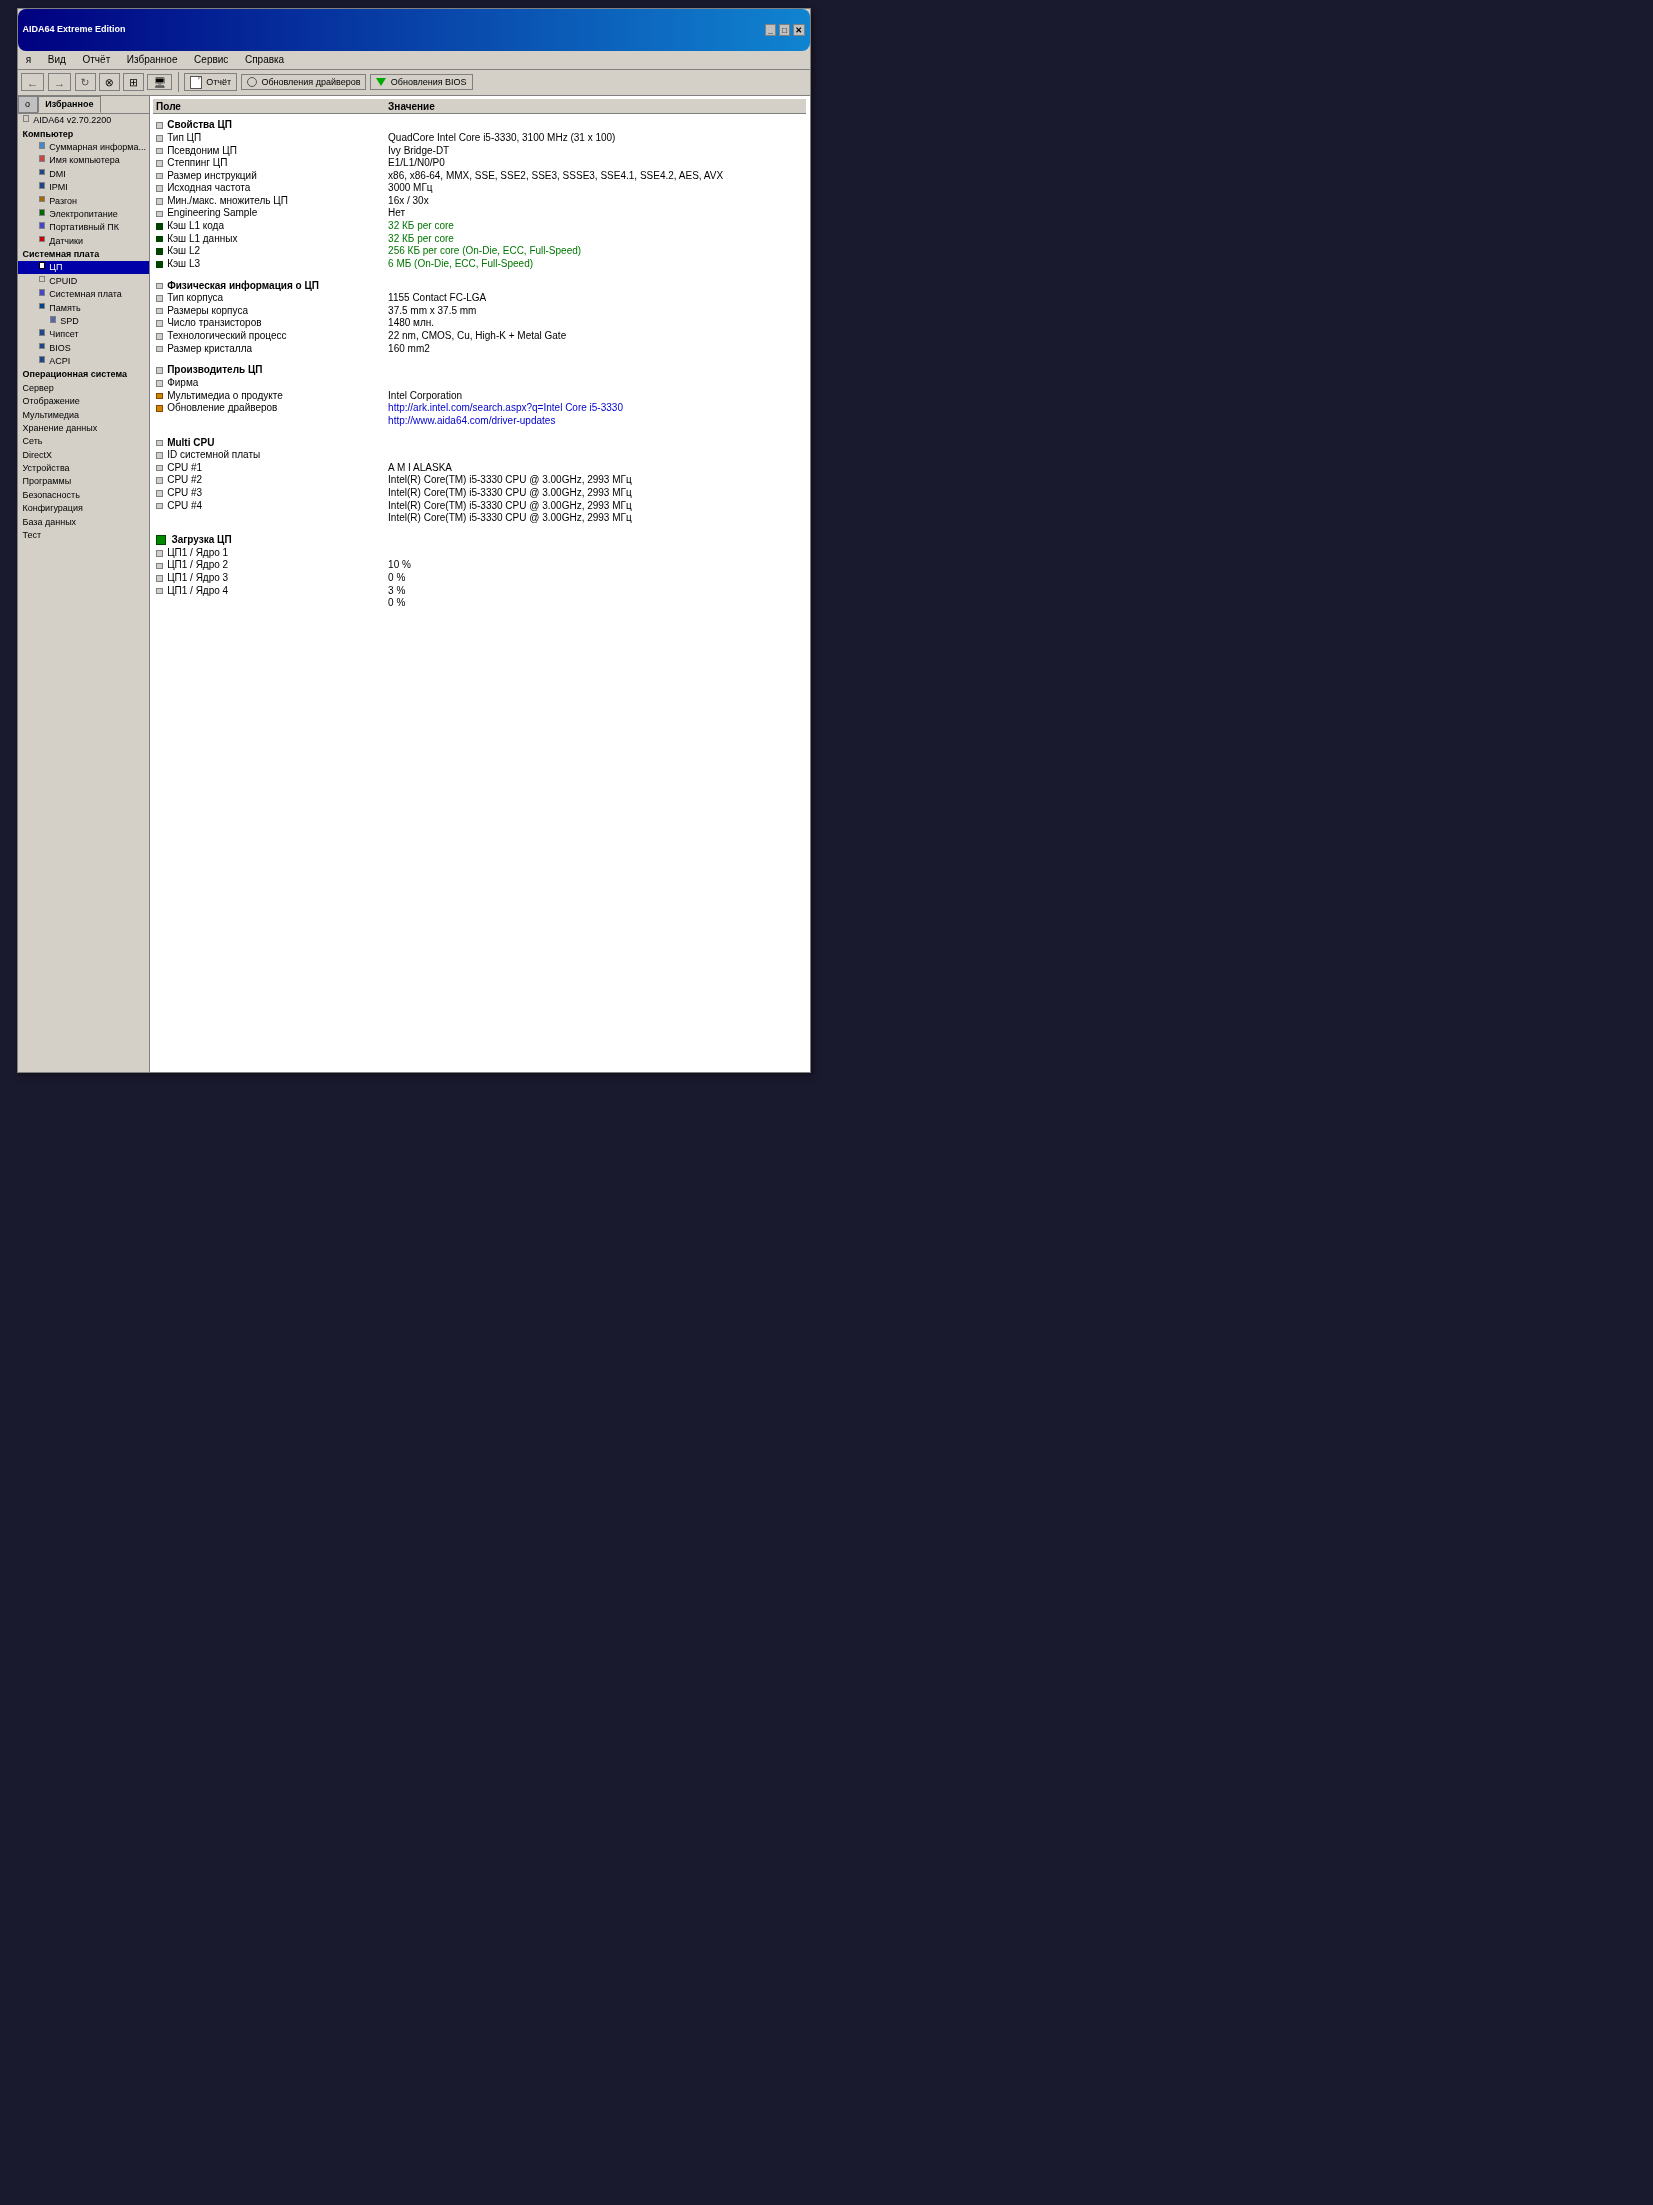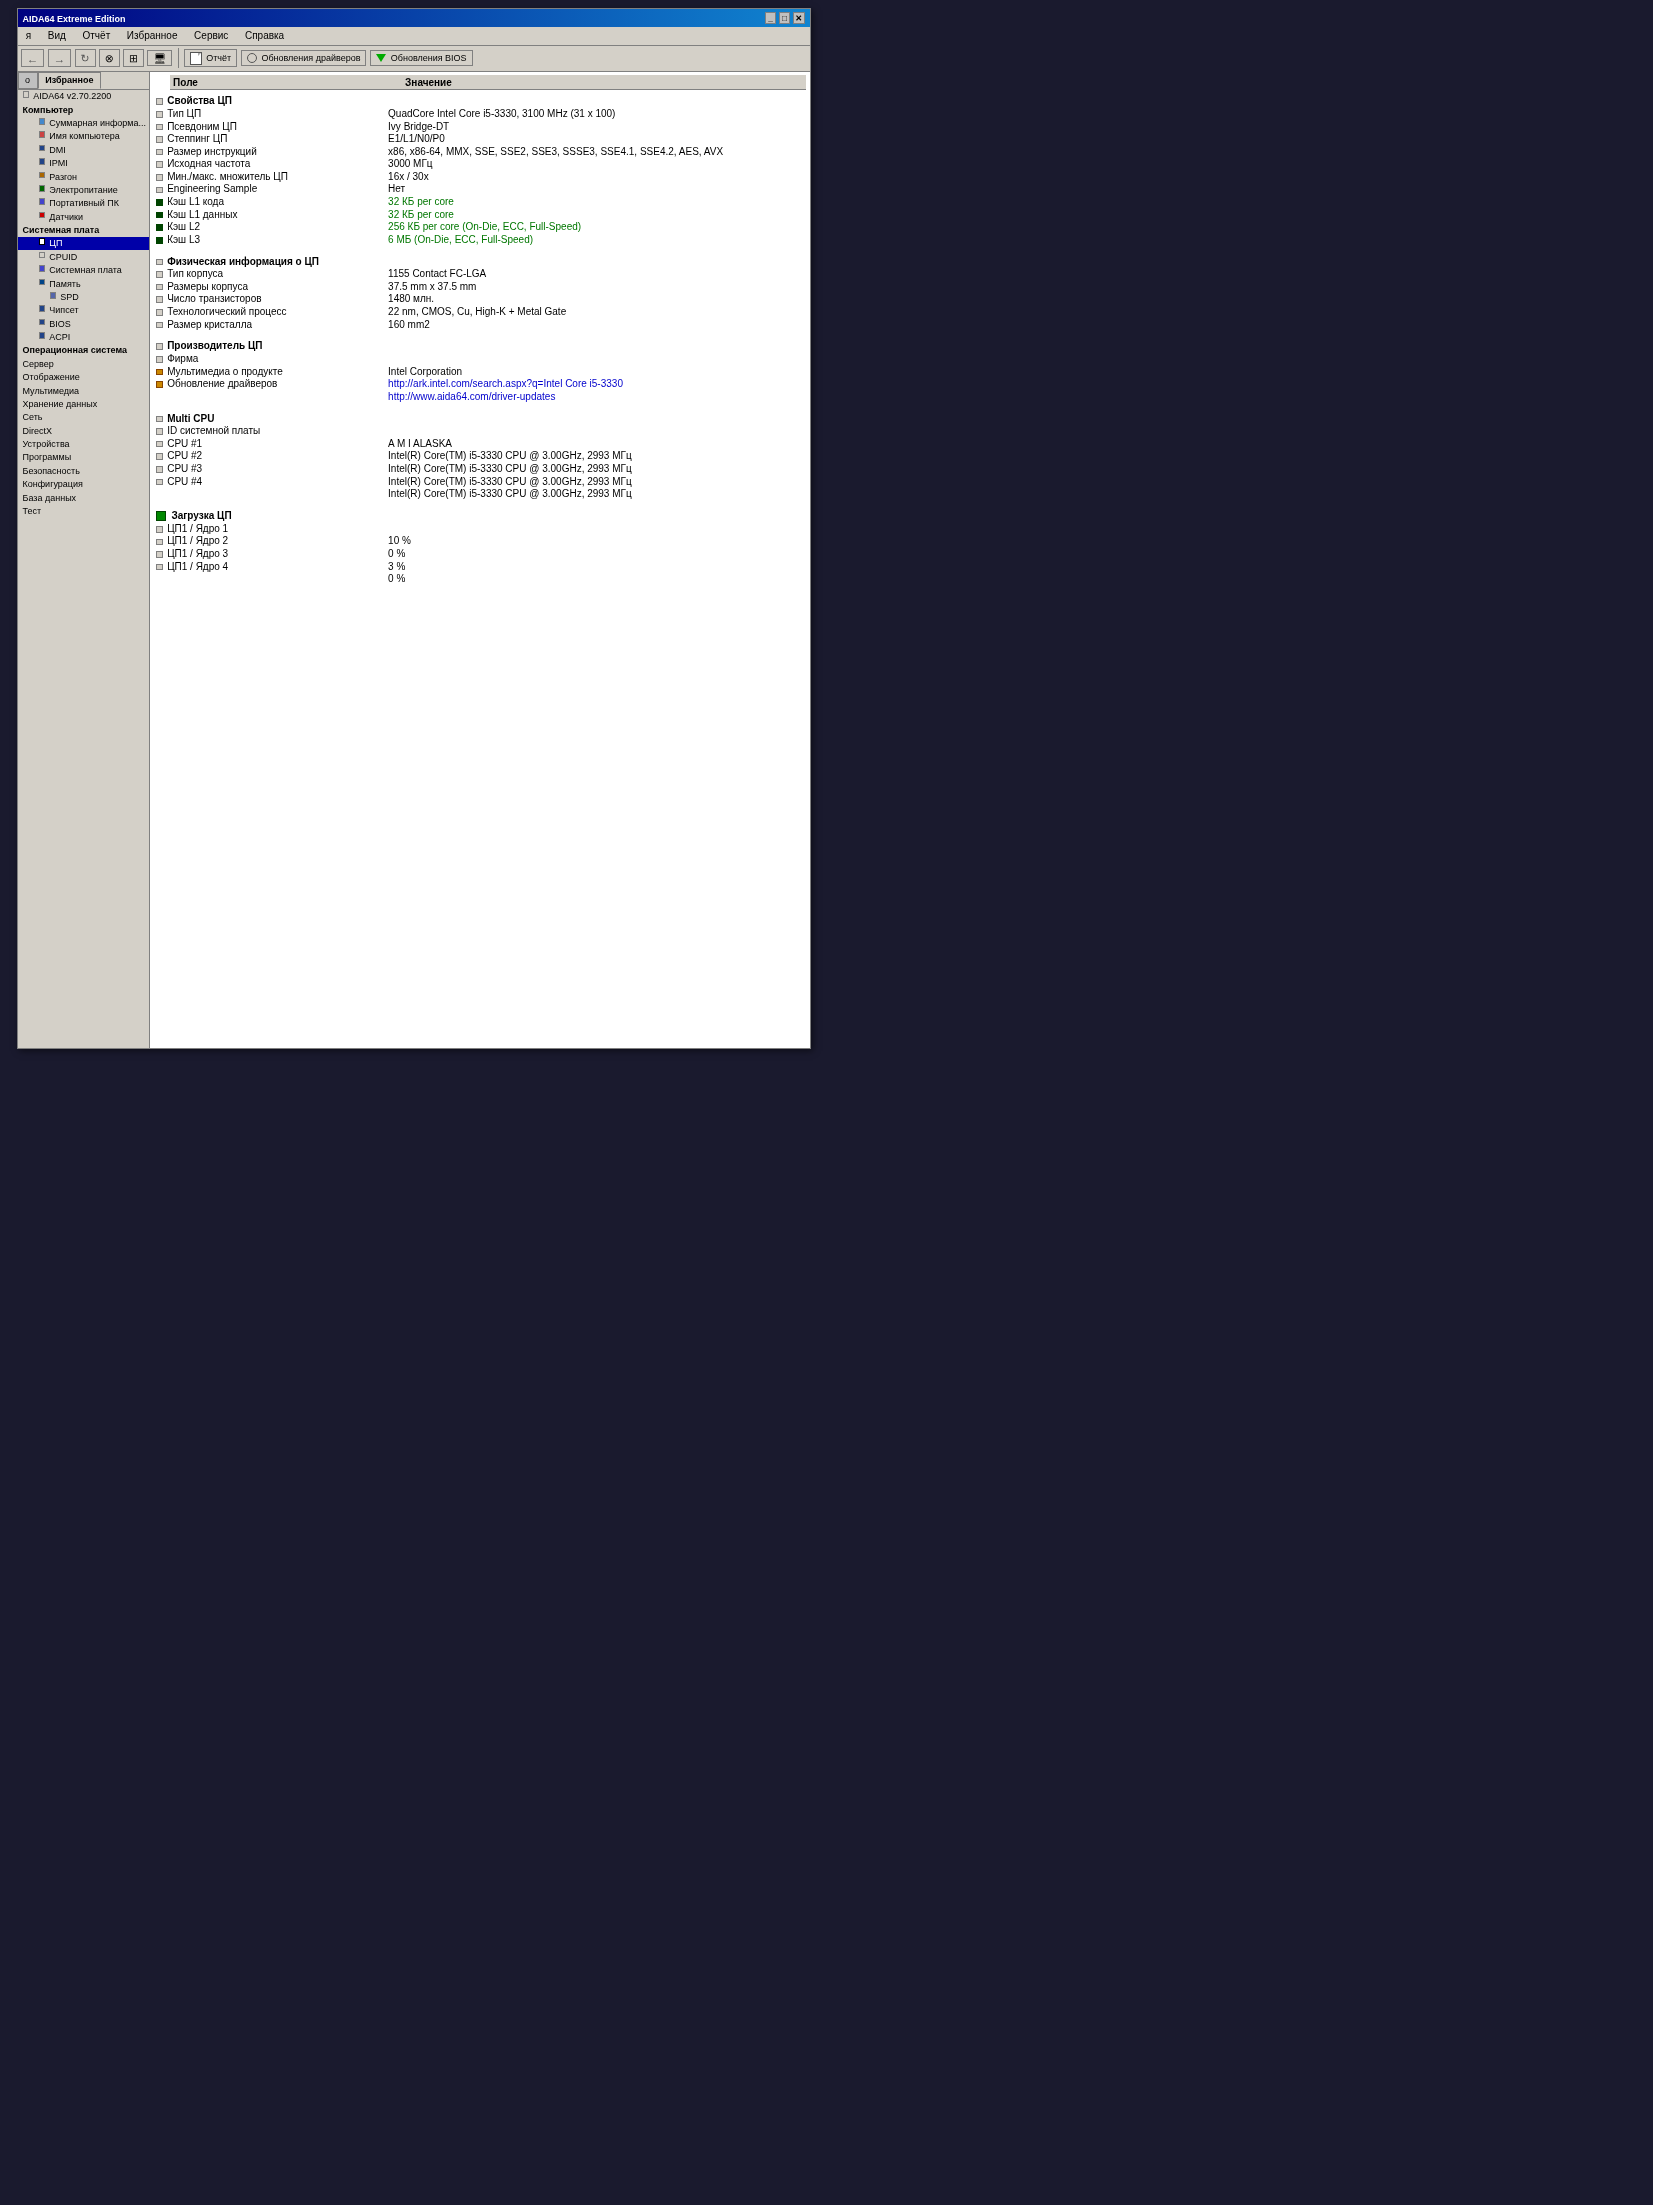--- a/index.html
+++ b/index.html
@@ -16,26 +16,27 @@
     .window {
       background: #d4d0c8;
       border: 1.7px solid #808080;
       width: 794px;
       margin: 8.3px auto;
       box-shadow: 1.7px 1.7px 6.6px rgba(0,0,0,0.5);
     }
     .title-bar {
       background: linear-gradient(to right, #000080, #1084d0);
       color: white;
-      padding: 3px 5px;
+      padding: 15px 5px;
       font-size: 9px;
       font-weight: bold;
       display: flex;
-      align-items: flex-end;
+      align-items: flex-start;
       justify-content: space-between;
+      border-radius: 8px;
     }
     .menu-bar {
       background: #d4d0c8;
       padding: 1.7px 3.3px;
       display: flex;
       gap: 6.6px;
       border-bottom: 0.8px solid #808080;
       font-size: 10px;
     }
     .menu-item {
@@ -114,21 +115,20 @@
       overflow-y: auto;
       padding: 3.3px;
     }
     .content-header {
       display: flex;
       background: #d4d0c8;
       border-bottom: 1.7px solid #808080;
       padding: 1.7px 3.3px;
       font-weight: bold;
       font-size: 10px;
-      margin-left: 17px;
     }
     .col-field { width: 232px; }
     .col-value { flex: 1; }
     .data-table { width: 100%; border-collapse: collapse; font-size: 10px; }
     .data-table td { padding: 0.8px 3.3px; vertical-align: top; }
     .field-col { width: 232px; color: #000; }
     .value-col { flex: 1; color: #000; }
     .section-row td { font-weight: bold; padding-top: 5px; color: #000; margin-top: 7px; }
     .value-green { color: #007700; }
     .value-link { color: #0000cc; cursor: pointer; }

